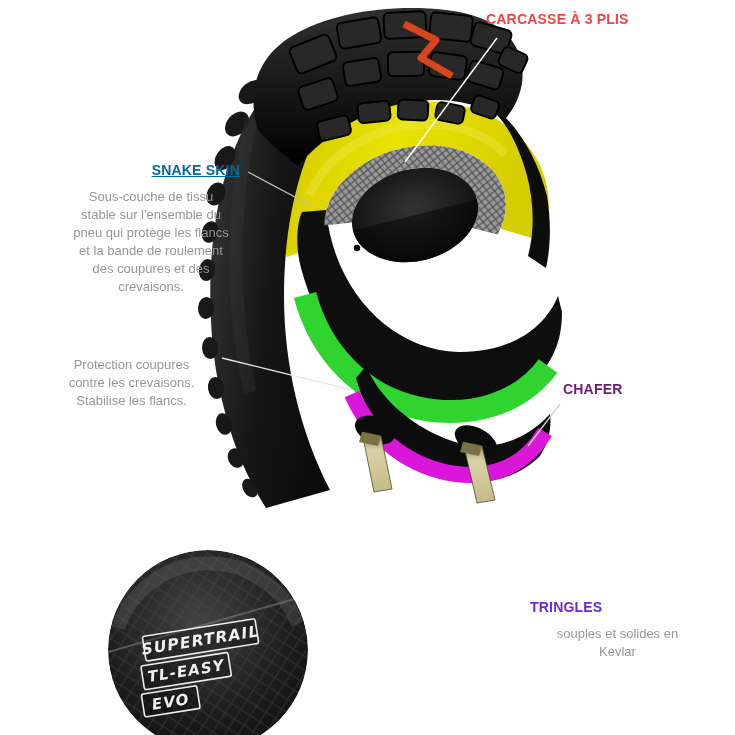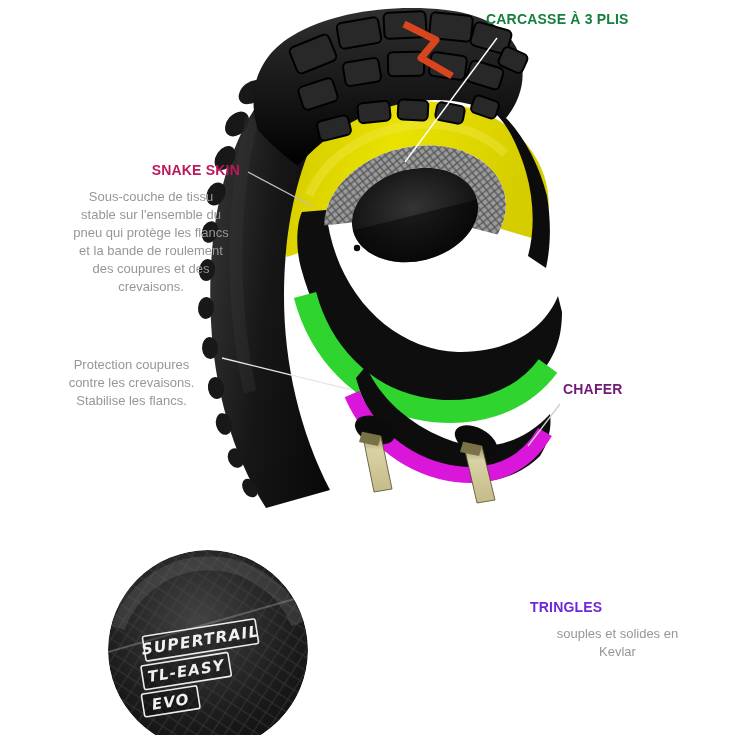--- a/index.html
+++ b/index.html
@@ -7,24 +7,24 @@
     width:735px;height:735px;background:#ffffff;
     font-family:"Liberation Sans", sans-serif;
     position:relative;overflow:hidden;
   }
   #canvas{position:absolute;inset:0;width:735px;height:735px;}
   svg.stage{position:absolute;left:0;top:0;}
   .callout{position:absolute;font-size:13px;line-height:1.38;color:#97979a;}
   .callout .hd{font-weight:bold;font-size:14px;letter-spacing:.2px;margin:0 0 5px 0;}
   .callout p{margin:8px;text-align:center;}
   .ra{text-align:right;}
-  #c-carcasse{left:486px;top:10px;width:220px;color:#15803d;font-weight:bold;
+  #c-carcasse{left:486px;top:10px;width:220px;color:#ef4444;font-weight:bold;
               font-size:13.5px;letter-spacing:.4px;}
   #c-snake{left:62px;top:161px;width:178px;}
-  #c-snake .hd{color:#be185d;}
+  #c-snake .hd{color:#0369a1;text-decoration:underline;}
   #c-apex{left:48px;top:348px;width:167px;}
   #c-apex .hd{color:#58b549;}
   #c-chafer{left:563px;top:380px;width:162px;}
   #c-chafer .hd{color:#701a75;}
   #c-tringles{left:530px;top:598px;width:175px;}
   #c-tringles .hd{color:#6d28d9;}
   .stamp-text{font-family:"DejaVu Sans", sans-serif;font-style:italic;font-weight:bold;
               fill:#f1f1f1;letter-spacing:1.2px;}
 </style>
 </head>

